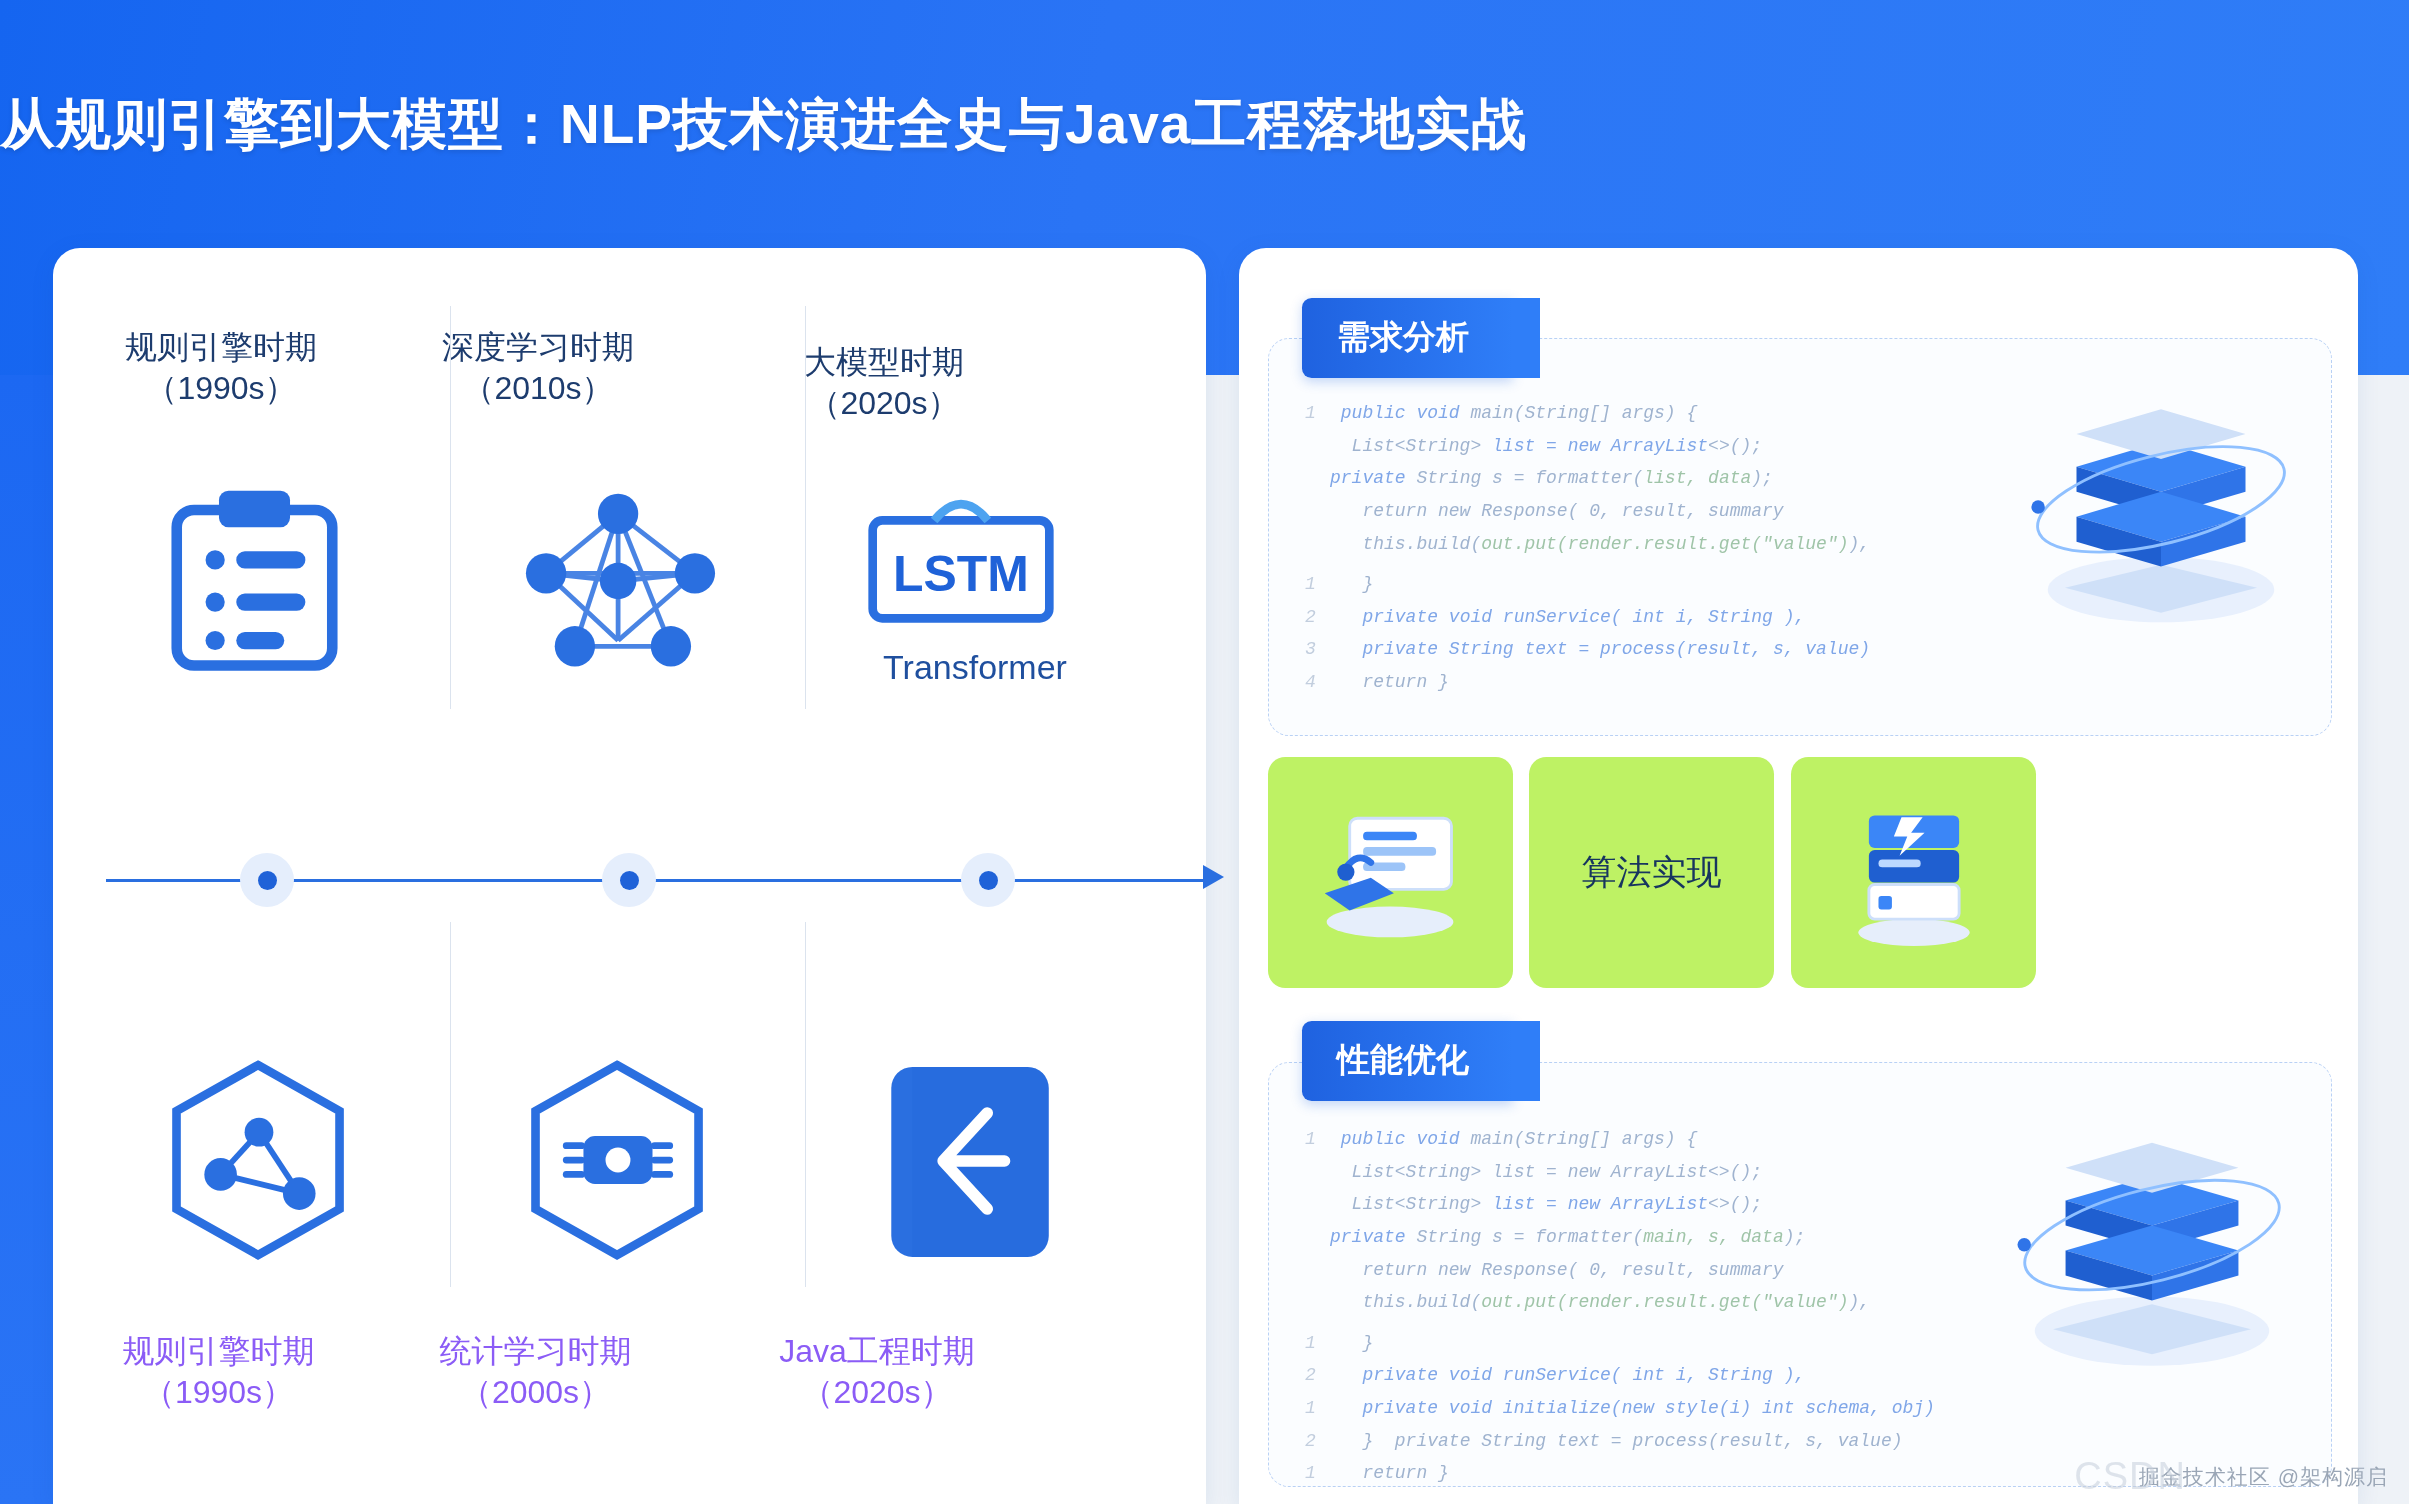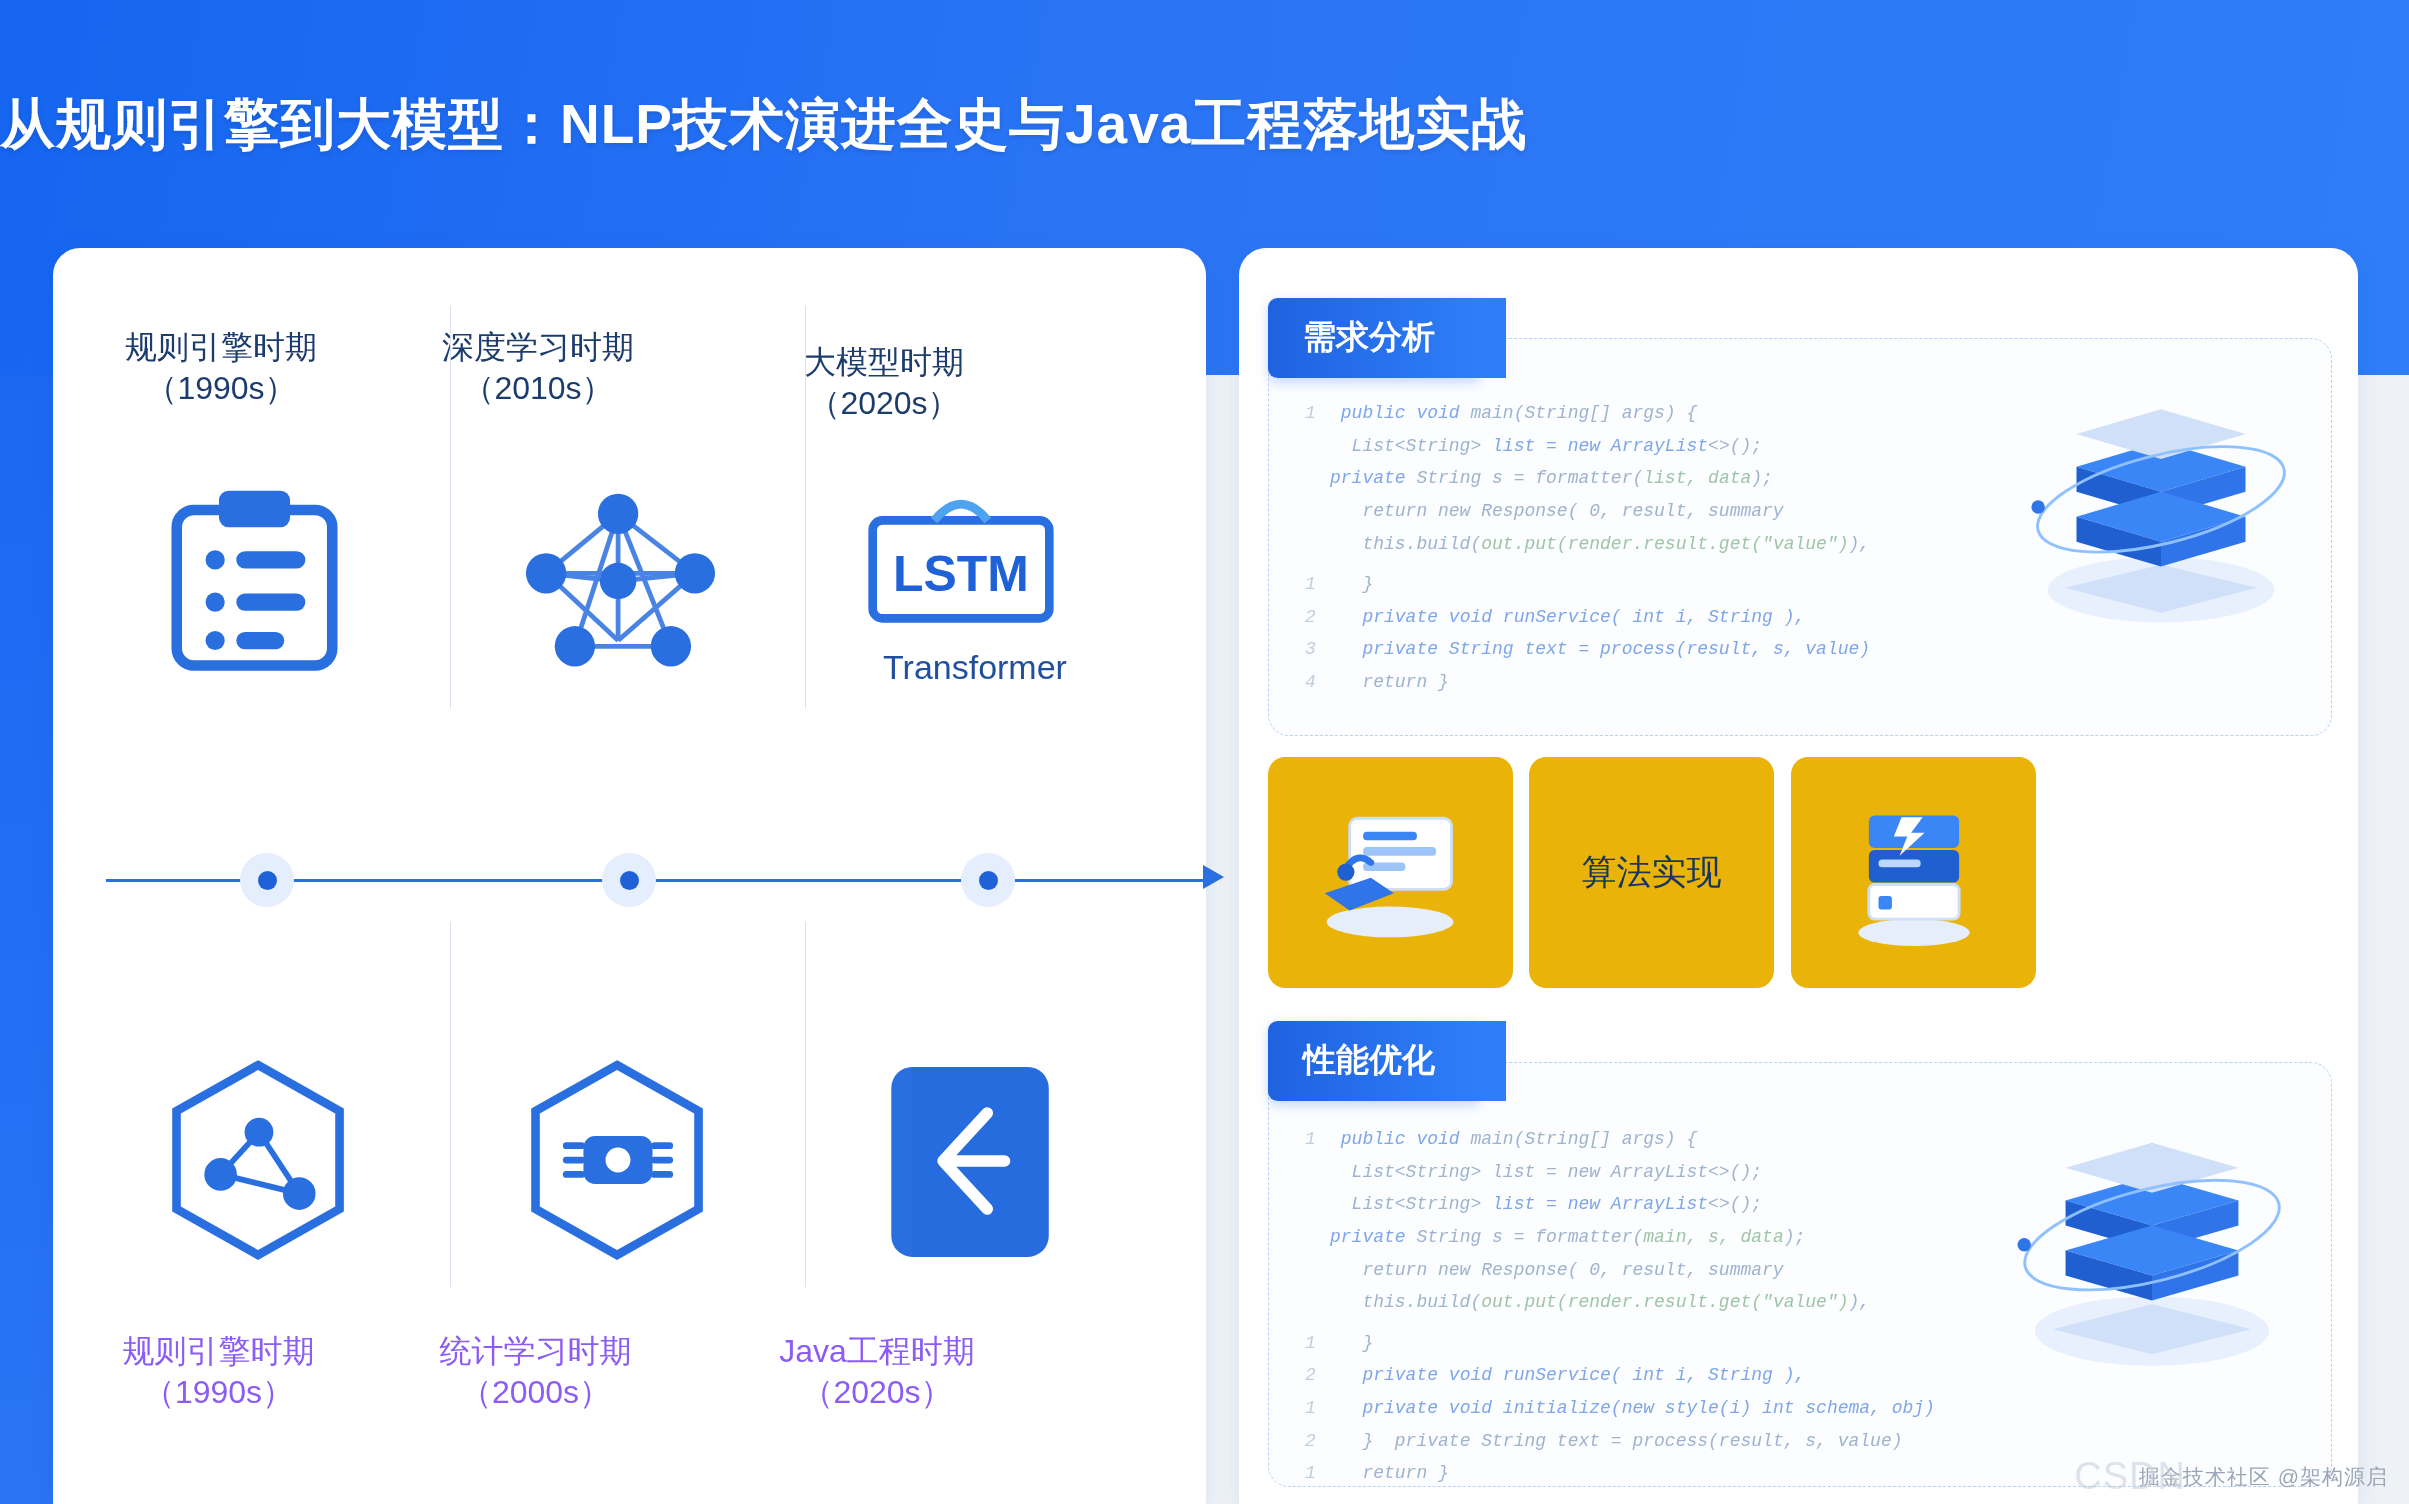--- a/index.html
+++ b/index.html
@@ -84,21 +84,21 @@
   .ic-lstm{left:865px;top:478px;}
   .lstm-caption{
     position:absolute;left:831px;top:648px;width:288px;text-align:center;
     color:#1f4f9e;font-size:34px;
   }
   .ic-hex1{left:165px;top:1057px;}
   .ic-hex2{left:524px;top:1057px;}
   .ic-folder{left:874px;top:1057px;}
 
   
-  .tagwrap{position:absolute;}
+  .tagwrap{position:absolute;margin-left:34px;}
   .tag{
     position:relative;background:linear-gradient(90deg,#1f62e0,#2f7ef8);
     color:#fff;font-size:33px;font-weight:bold;
     padding:17.3px 44px 17.3px 35px;border-radius:9.6px 0 0 9.6px;display:inline-block;
     box-shadow:0 3.8px 11.5px rgba(31,98,224,.25);
   }
   .tag::after{
     content:"";position:absolute;right:-27px;top:0;width:0;height:100%;
     border-left:27px solid #2f7ef8;border-top:0 solid transparent;
     border-bottom:0 solid transparent;
@@ -113,21 +113,21 @@
   .code-2{left:1268px;top:1062px;width:1062px;height:423px;}
 
   .codeblock{position:absolute;font-family:"Liberation Mono","DejaVu Sans Mono",monospace;}
   .cl{position:absolute;white-space:nowrap;font-size:18px;color:#9fb3cf;filter:blur(0.6px);font-style:italic;}
   .cl .n{color:#c2cede;margin-right:25px;}
   .cl .b{color:#7fa6e8;}
   .cl .g{color:#9fc4a8;}
 
   .midcards{position:absolute;left:1268px;top:757px;width:1066px;height:231px;}
   .mcard{
-    position:absolute;top:0;height:231px;background:#eab308;border-radius:17.3px;
+    position:absolute;top:0;height:231px;background:#bef264;border-radius:17.3px;
     display:flex;align-items:center;justify-content:center;
   }
   .mcard .lbl{color:#17355f;font-size:35px;}
   .mc1{left:0;width:245px;}
   .mc2{left:261px;width:245px;}
   .mc3{left:523px;width:245px;}
   .mc4{left:784px;width:252px;}
 
   .watermark{
     position:absolute;right:21px;bottom:13.4px;color:#9aa6b6;font-size:21px;

